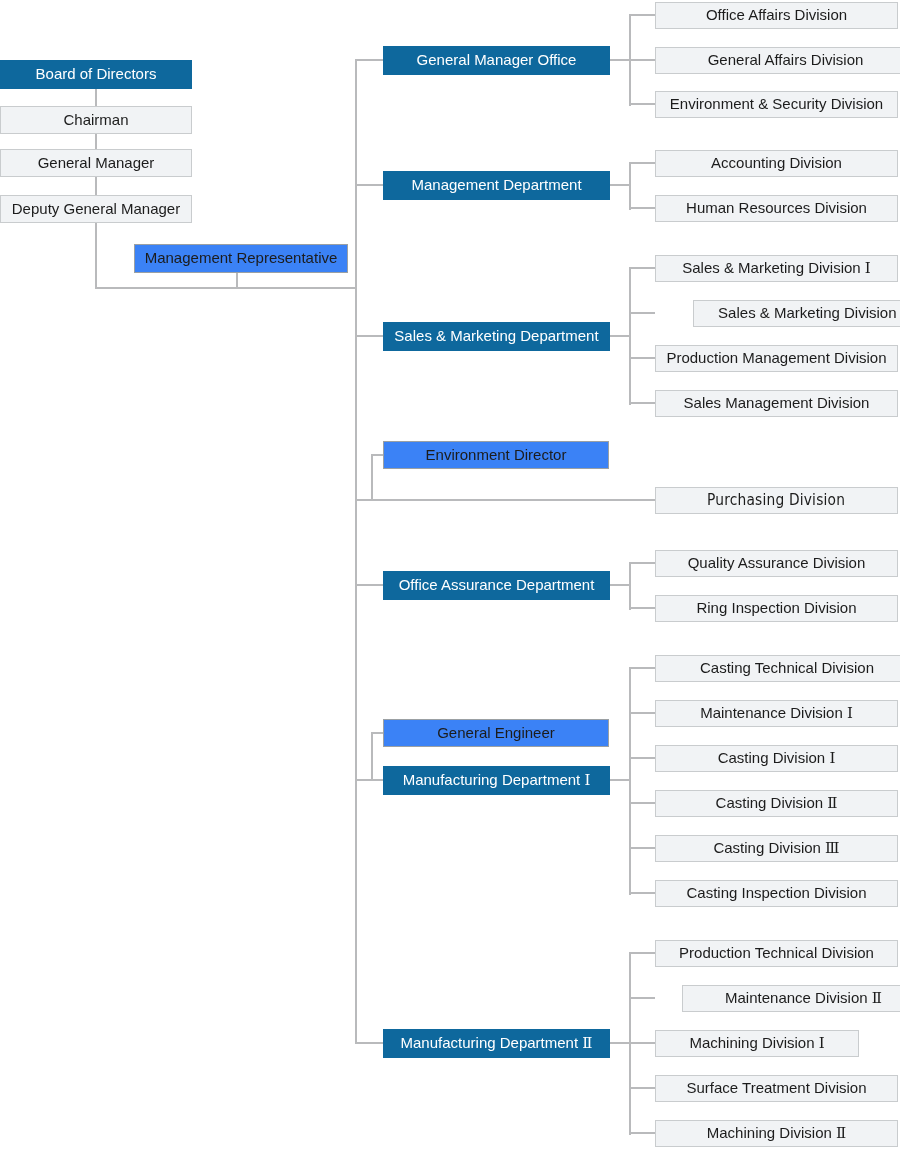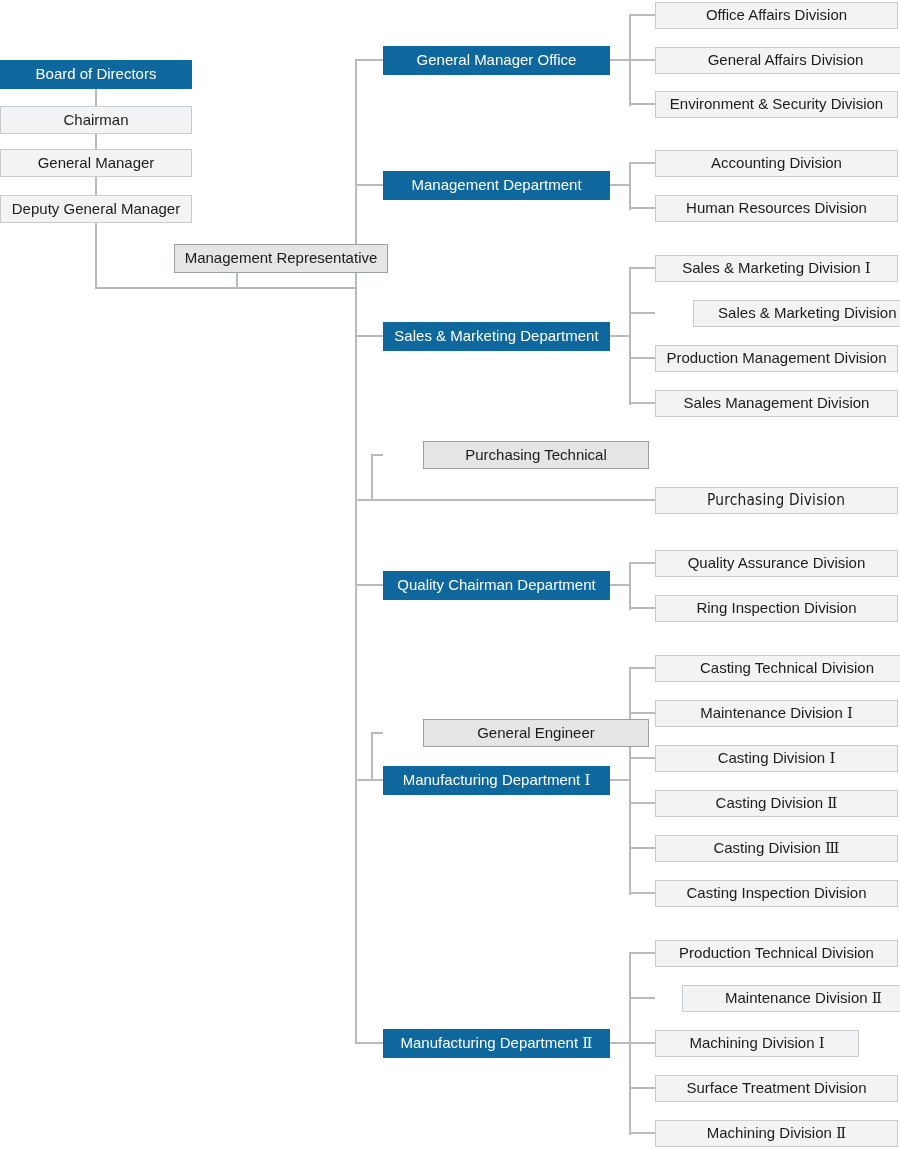--- a/index.html
+++ b/index.html
@@ -8,21 +8,21 @@
     font-family:"Liberation Sans","DejaVu Serif",sans-serif;
   }
   .line{position:absolute;background:var(--line,#b9babc);}
   .node{
     position:absolute;box-sizing:border-box;
     display:flex;align-items:center;justify-content:center;
     text-align:center;font-size:15px;line-height:1.1;white-space:nowrap;
   }
   .blue{background:var(--primary,#0e689d);color:var(--text-light,#ffffff);}
   .gray{background:var(--box-fill,#f1f3f5);border:1px solid var(--box-border,#c9ccce);color:var(--text-dark,#1c1c1c);}
-  .white{background:#e5e5e5;border:1px solid var(--white-box-border,#9ba0a3);color:var(--text-dark,#1c1c1c);margin-left:40px;}
+  .white{background:#3b82f6;border:1px solid var(--white-box-border,#9ba0a3);color:var(--text-dark,#1c1c1c);}
   .alt-inner{
     display:inline-block;font-family:"DejaVu Sans",sans-serif;
     transform:scaleX(0.92);letter-spacing:0.2px;font-weight:500;
   }
 </style>
 </head>
 <body>
 
 <div id="stage">
 
@@ -90,22 +90,22 @@
 
   <div class="node blue" style="left:0;top:60px;width:192px;height:29px">Board of Directors</div>
   <div class="node gray" style="left:0;top:106px;width:192px;height:28px">Chairman</div>
   <div class="node gray" style="left:0;top:149px;width:192px;height:28px">General Manager</div>
   <div class="node gray" style="left:0;top:195px;width:192px;height:28px">Deputy General Manager</div>
   <div class="node white" style="left:134px;top:244px;width:214px;height:29px">Management Representative</div>
 
   <div class="node blue" style="left:383px;top:46px;width:227px;height:29px">General Manager Office</div>
   <div class="node blue" style="left:383px;top:171px;width:227px;height:29px">Management Department</div>
   <div class="node blue" style="left:383px;top:322px;width:227px;height:29px">Sales &amp; Marketing Department</div>
-  <div class="node white" style="left:383px;top:441px;width:226px;height:28px">Purchasing Technical</div>
-  <div class="node blue" style="left:383px;top:571px;width:227px;height:29px">Quality Chairman Department</div>
+  <div class="node white" style="left:383px;top:441px;width:226px;height:28px">Environment Director</div>
+  <div class="node blue" style="left:383px;top:571px;width:227px;height:29px">Office Assurance Department</div>
   <div class="node white" style="left:383px;top:719px;width:226px;height:28px">General Engineer</div>
   <div class="node blue" style="left:383px;top:766px;width:227px;height:29px">Manufacturing Department Ⅰ</div>
   <div class="node blue" style="left:383px;top:1029px;width:227px;height:29px">Manufacturing Department Ⅱ</div>
 
   <div class="node gray" style="left:655px;top:2px;width:243px;height:27px">Office Affairs Division</div>
   <div class="node gray" style="left:655px;top:47px;width:261px;height:27px">General Affairs Division</div>
   <div class="node gray" style="left:655px;top:91px;width:243px;height:27px">Environment &amp; Security Division</div>
 
   <div class="node gray" style="left:655px;top:150px;width:243px;height:27px">Accounting Division</div>
   <div class="node gray" style="left:655px;top:195px;width:243px;height:27px">Human Resources Division</div>

